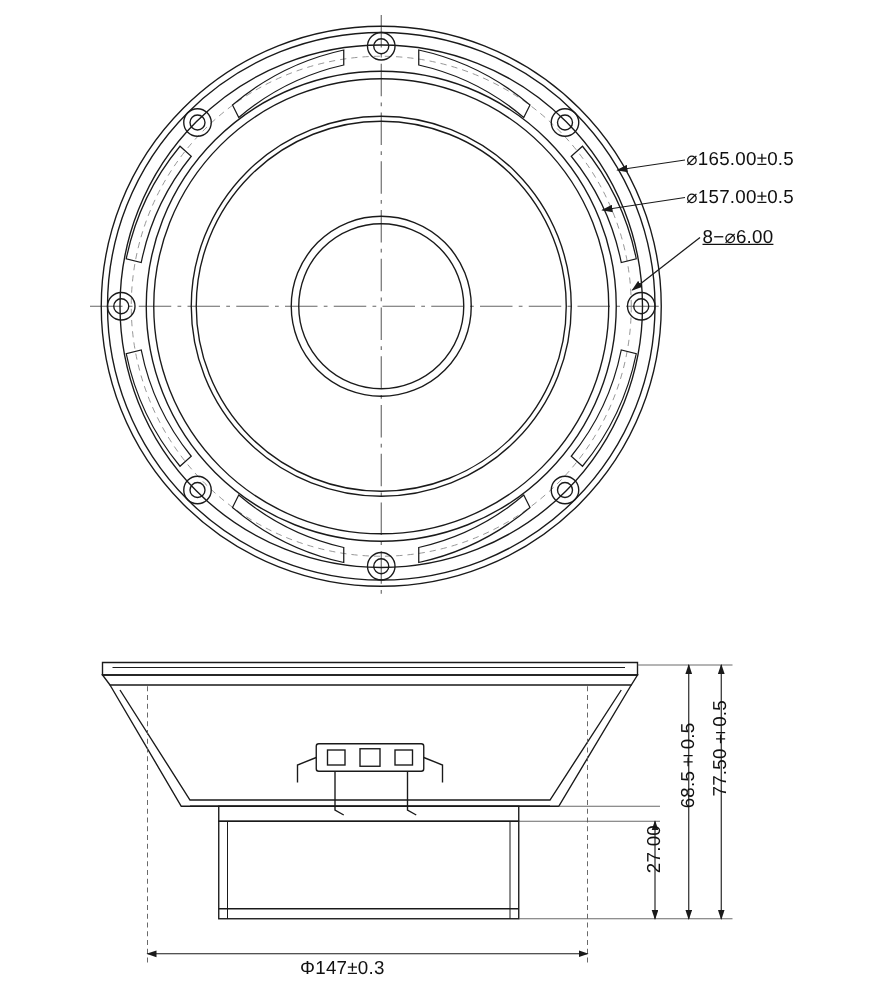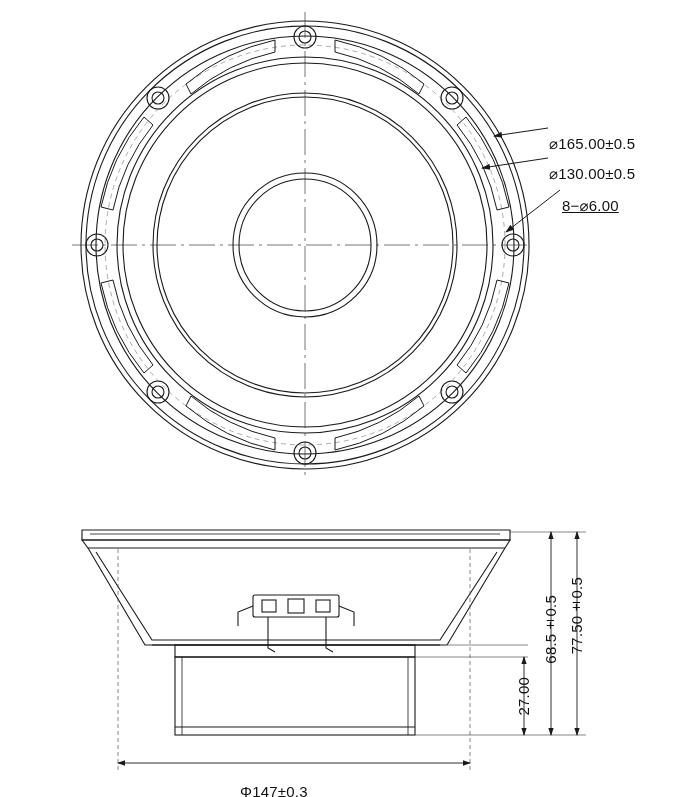--- a/index.html
+++ b/index.html
@@ -21,21 +21,20 @@
     width: 696px;
     height: 797px;
   }
   .dim-label {
     position: absolute;
     font-family: "Liberation Sans", sans-serif;
     font-size: 15px;
     color: #111111;
     white-space: nowrap;
     letter-spacing: 0.2px;
-    margin-top: 17px;
   }
   .dim-label.vertical {
     writing-mode: vertical-rl;
     text-orientation: mixed;
     transform: rotate(180deg);
     transform-origin: center center;
   }
 </style>
 </head>
 <body>
@@ -155,21 +154,21 @@
 
       <line x1="118" y1="770" x2="118" y2="548" stroke="#555" stroke-width="0.7" stroke-dasharray="4,3"></line>
       <line x1="470" y1="770" x2="470" y2="548" stroke="#555" stroke-width="0.7" stroke-dasharray="4,3"></line>
       <line x1="118" y1="763" x2="470" y2="763" marker-start="url(#arrowStart)" marker-end="url(#arrowEnd)"></line>
     </g>
   </g>
 </svg>
 
 <div class="dim-label" style="left:549px; top:118px;">⌀165.00±0.5</div>
 
-<div class="dim-label" style="left:549px; top:148px;">⌀130.00±0.5</div>
+<div class="dim-label" style="left:549px; top:148px;">⌀157.00±0.5</div>
 
 <div class="dim-label" style="left:562px; top:180px;text-decoration:underline;">8−⌀6.00</div>
 
 <div class="dim-label vertical" style="left:568px; top:560px;">77.50±0.5</div>
 
 <div class="dim-label vertical" style="left:542px; top:578px;">68.5±0.5</div>
 
 <div class="dim-label vertical" style="left:515px; top:660px;">27.00</div>
 
 <div class="dim-label" style="left:240px; top:766px;">Φ147±0.3</div>

